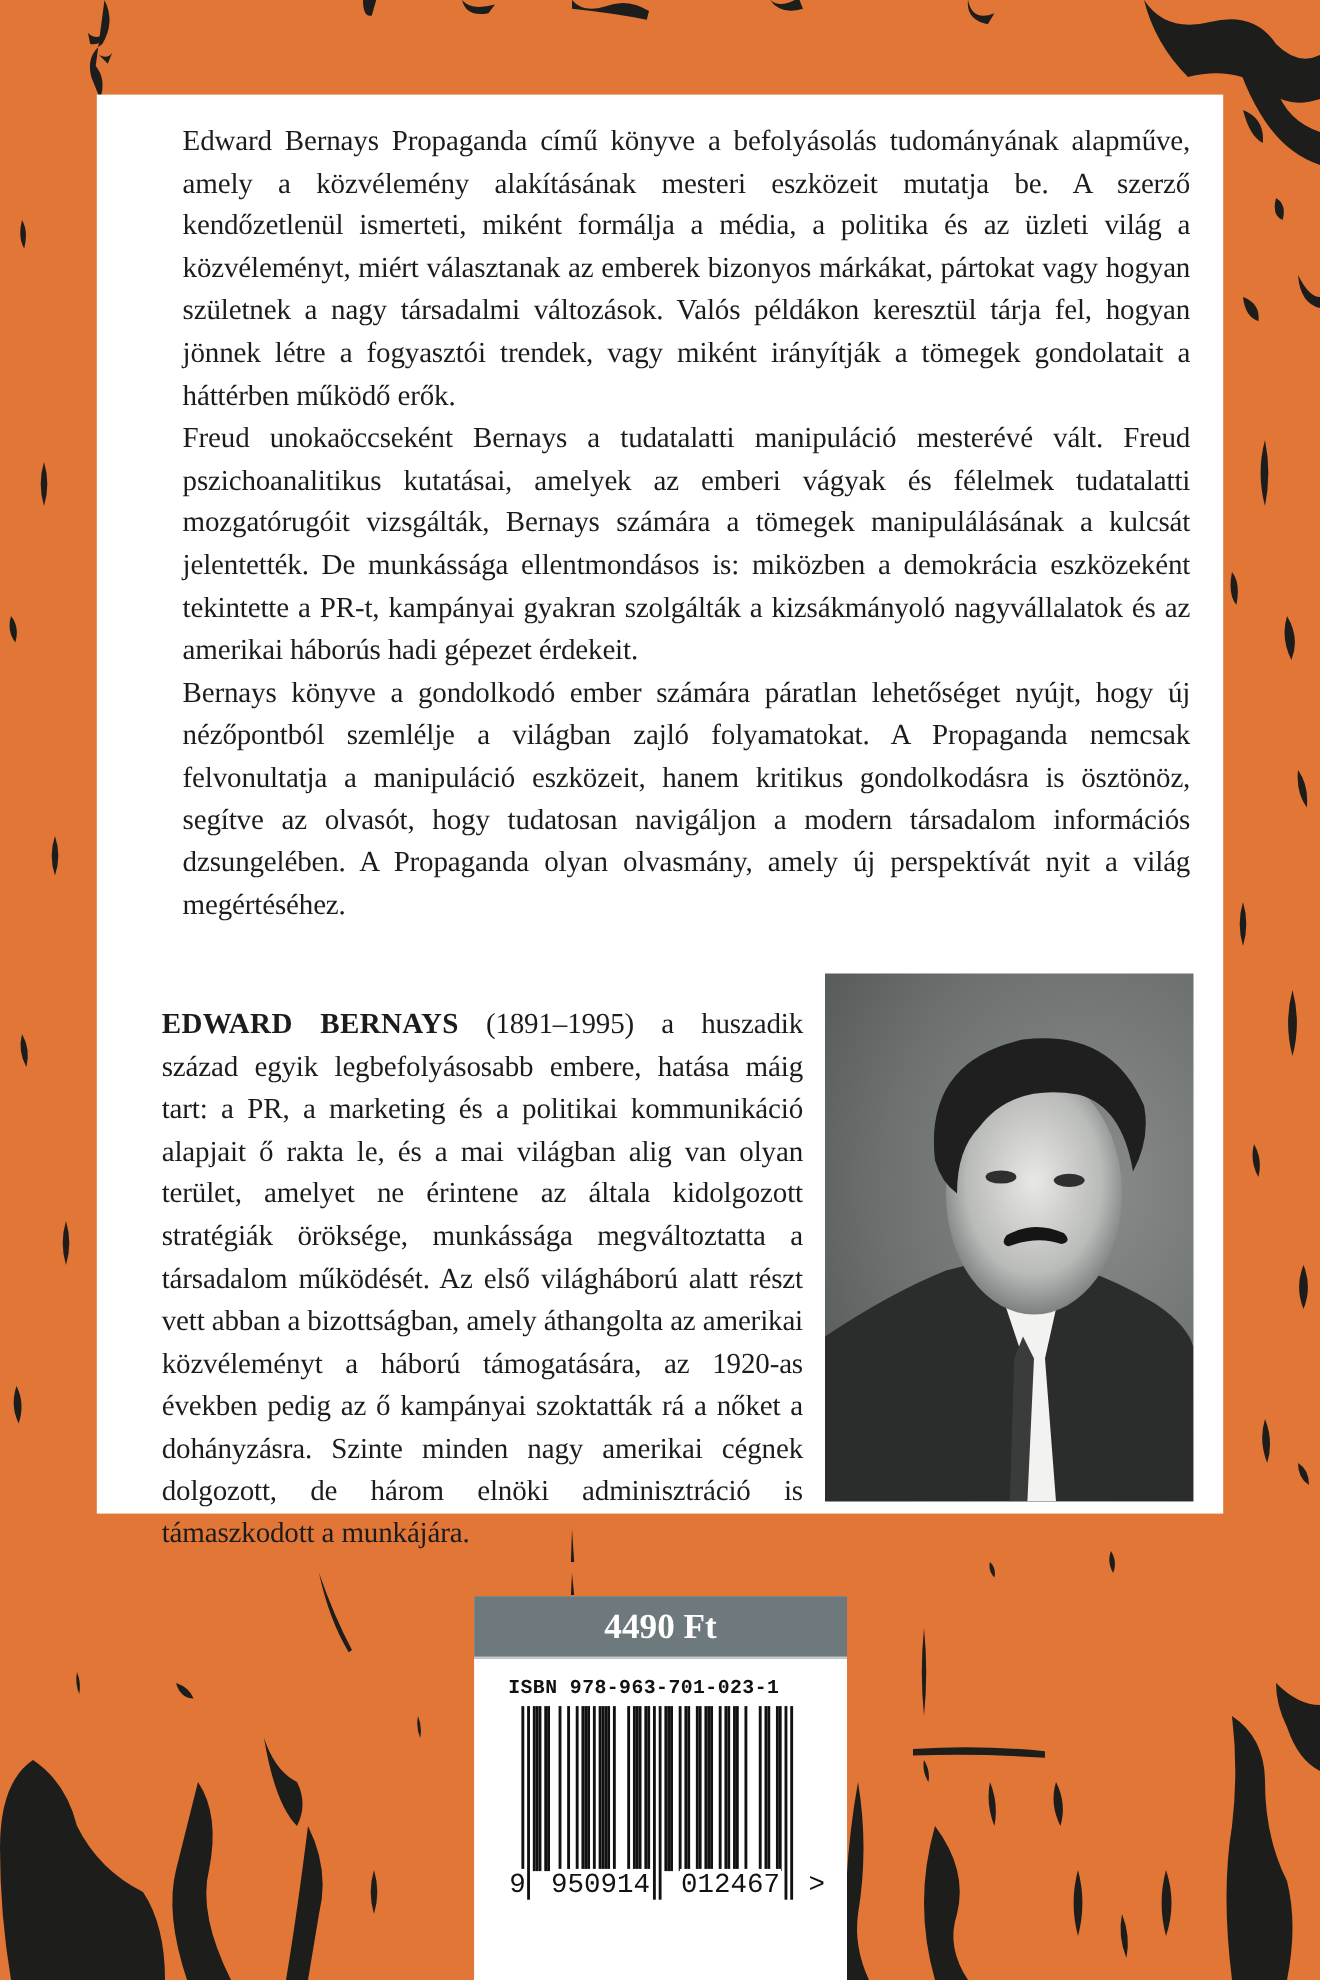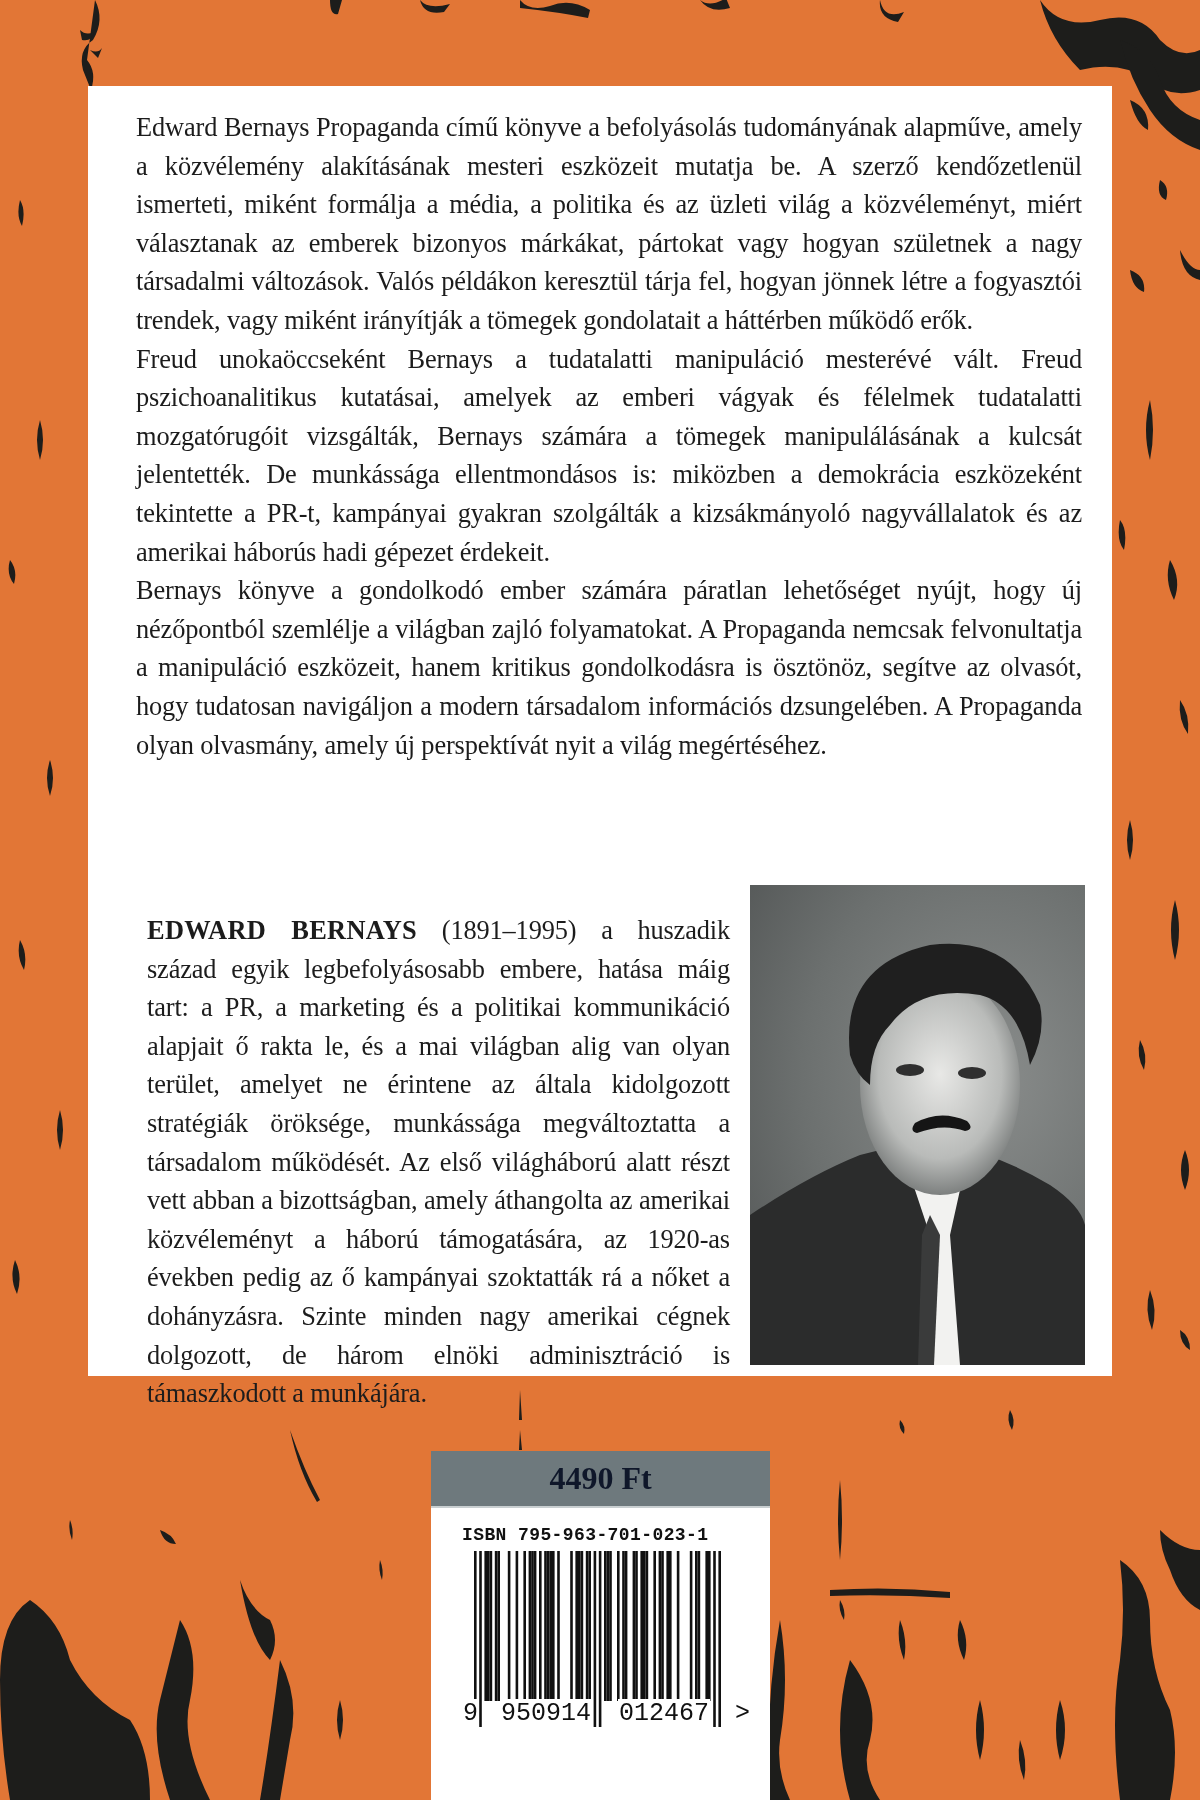--- a/index.html
+++ b/index.html
@@ -4,21 +4,21 @@
   <style>
     html, body { margin: 0; padding: 0; }
     body {
       width: 1200px; height: 1800px; position: relative; overflow: hidden;
       background: #e27636;
       font-family: "Liberation Serif", "DejaVu Serif", serif;
     }
     .grunge { position: absolute; left: 0; top: 0; width: 1200px; height: 1800px; }
     .panel {
       position: absolute; left: 88px; top: 86px; width: 1024px; height: 1290px;
-      background: #ffffff; box-sizing: border-box; padding: 22px 30px 0 48px;
+      background: #ffffff; box-sizing: border-box; padding: 22px 30px 0 78px;
     }
     .desc p {
       margin: 0; font-size: 26.4px; line-height: 38.6px; color: #1c1c1c;
       text-align: justify; text-align-last: left; letter-spacing: -0.15px;
     }
     .bio {
       position: absolute; left: 59px; top: 825px; width: 583px;
       font-size: 26.4px; line-height: 38.6px; color: #1c1c1c; text-align: justify;
       letter-spacing: -0.15px;
     }
@@ -26,21 +26,21 @@
     .photo {
       position: absolute; left: 662px; top: 799px; width: 335px; height: 480px;
       background: radial-gradient(ellipse at 70% 40%, #8a8d8c 0%, #6c706f 55%, #4d5050 100%);
       overflow: hidden;
     }
     .price-box {
       position: absolute; left: 431px; top: 1451px; width: 339px; height: 349px;
       background: #ffffff;
     }
     .price-head {
-      height: 55px; background: #6e797d; color: #0f172a;
+      height: 55px; background: #6e797d; color: #ffffff;
       font-family: "Liberation Serif", serif; font-weight: bold; font-size: 32px;
       display: flex; align-items: center; justify-content: center;
       border-bottom: 2px solid #c9cfd1;
     }
     .isbn {
       position: absolute; left: 31px; top: 74px;
       font-family: "Liberation Mono", "DejaVu Sans Mono", monospace; font-weight: bold;
       font-size: 18px; color: #111; letter-spacing: 0.4px;
     }
     .barcode { position: absolute; left: 31px; top: 100px; width: 290px; height: 180px; }
@@ -118,21 +118,21 @@
       <path d="M100 170 q-10 -90 80 -110 q80 -10 110 60 q6 30 -10 60 q-10 -60 -50 -70 q-60 -10 -90 30 q-20 20 -20 60 q-14 -10 -20 -30z" fill="#1f1f1f"></path>
       <ellipse cx="160" cy="185" rx="14" ry="6" fill="#2f2f2f"></ellipse>
       <ellipse cx="222" cy="188" rx="14" ry="6" fill="#2f2f2f"></ellipse>
       <path d="M165 238 q25 -14 52 -2 q8 8 -2 10 q-22 -8 -48 2 q-8 -2 -2 -10z" fill="#151515"></path>
     </svg>
   </div>
 </div>
 
 <div class="price-box">
   <div class="price-head">4490 Ft</div>
-  <div class="isbn">ISBN 795-963-701-023-1</div>
+  <div class="isbn">ISBN 978-963-701-023-1</div>
   <svg class="barcode" id="barcode" viewBox="0 0 290 180">
       <rect x="12" y="0" width="2.6" height="176" fill="#111"></rect>
       <rect x="17.2" y="0" width="2.6" height="176" fill="#111"></rect>
       <rect x="22.4" y="0" width="2.6" height="150" fill="#111"></rect>
       <rect x="25" y="0" width="2.6" height="150" fill="#111"></rect>
       <rect x="27.6" y="0" width="2.6" height="150" fill="#111"></rect>
       <rect x="32.8" y="0" width="2.6" height="150" fill="#111"></rect>
       <rect x="35.400000000000006" y="0" width="2.6" height="150" fill="#111"></rect>
       <rect x="45.800000000000004" y="0" width="2.6" height="150" fill="#111"></rect>
       <rect x="53.6" y="0" width="2.6" height="150" fill="#111"></rect>

